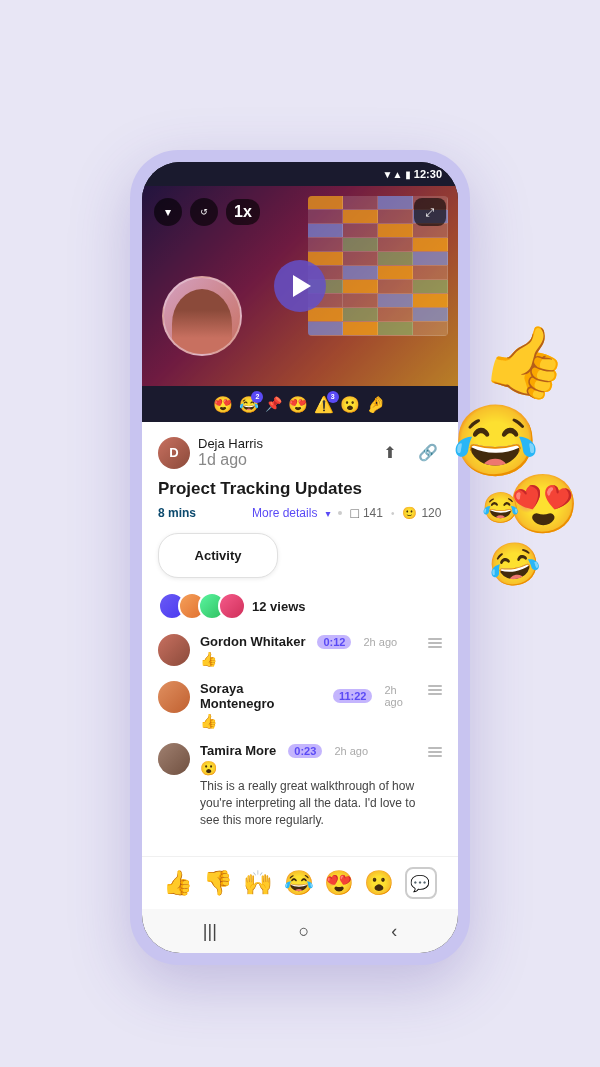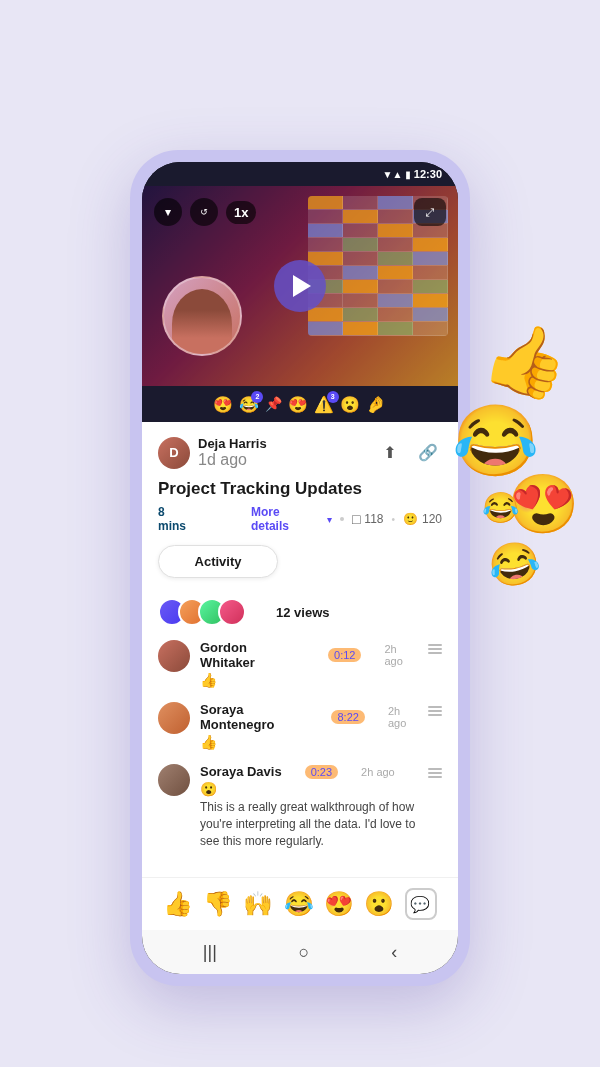--- a/index.html
+++ b/index.html
@@ -185,21 +185,21 @@
       align-items: center;
       justify-content: center;
       color: #fff;
       font-size: 12px;
     }
     .speed-btn {
       background: rgba(0,0,0,0.6);
       border-radius: 12px;
       padding: 4px 8px;
       color: #fff;
-      font-size: 13px;
+      font-size: 16px;
       font-weight: 600;
     }
     .expand-btn {
       position: absolute;
       top: 12px;
       right: 12px;
       background: rgba(0,0,0,0.6);
       border-radius: 8px;
       width: 32px;
       height: 28px;
@@ -264,21 +264,21 @@
       background: linear-gradient(135deg, #c87060, #8b4a3a);
       display: flex;
       align-items: center;
       justify-content: center;
       color: #fff;
       font-size: 13px;
       font-weight: 600;
     }
     .author-name {
       font-size: 13px;
-      font-weight: 700;
+      font-weight: 400;
       color: #1a1a1a;
     }
     .post-time {
       font-size: 16px;
       color: #888;
     }
     .post-actions {
       display: flex;
       gap: 10px;
     }
@@ -306,21 +306,21 @@
       margin-bottom: 12px;
     }
     .post-duration {
       font-size: 12px;
       color: #0c4a6e;
       font-weight: 600;
     }
     .more-details {
       font-size: 12px;
       color: #5a4af5;
-      font-weight: 700;
+      font-weight: 400;
       padding-left: 48px;
     }
     .chevron-down {
       font-size: 10px;
       color: #5a4af5;
     }
     .meta-divider {
       width: 4px;
       height: 4px;
       border-radius: 50%;
@@ -339,35 +339,35 @@
       gap: 4px;
       font-size: 12px;
       color: #666;
     }
 
     
     .activity-tab {
       background: #fff;
       border: 1.5px solid #e0e0e0;
       border-radius: 20px;
-      padding: 8px 24px;
+      padding: 14px 24px;
       font-size: 13px;
       font-weight: 700;
       color: #1a1a1a;
       text-align: center;
       width: 120px;
-      margin-bottom: 20px;
+      margin-bottom: 14px;
       box-shadow: 0 1px 4px rgba(0,0,0,0.08);
     }
 
     
     .viewers-row {
       display: flex;
       align-items: center;
-      gap: 24px;
+      gap: 0;
       margin-bottom: 14px;
     }
     .viewer-avatars {
       display: flex;
     }
     .viewer-avatar {
       width: 28px;
       height: 28px;
       border-radius: 50%;
       border: 2px solid #fff;
@@ -396,35 +396,35 @@
       border-radius: 50%;
       flex-shrink: 0;
     }
     .ca1 { background: linear-gradient(135deg, #c87060, #8b4a3a); }
     .ca2 { background: linear-gradient(135deg, #e09060, #c06030); }
     .ca3 { background: linear-gradient(135deg, #a08070, #705040); }
     .comment-content { flex: 1; }
     .comment-header {
       display: flex;
       align-items: center;
-      gap: 23px;
+      gap: 12px;
       margin-bottom: 2px;
     }
     .commenter-name {
       font-size: 13px;
       font-weight: 700;
       color: #1a1a1a;
     }
     .comment-timestamp-badge {
-      background: #fdba74;
+      background: #c4b5fd;
       border-radius: 8px;
       padding: 1px 6px;
       font-size: 11px;
       color: #5a4af5;
-      font-weight: 400;
+      font-weight: 700;
     }
     .comment-time {
       font-size: 11px;
       color: #aaa;
     }
     .comment-reaction {
       font-size: 14px;
     }
     .comment-text {
       font-size: 12px;
@@ -668,21 +668,21 @@
 
         <div class="post-title">Project Tracking Updates</div>
 
         <div class="post-meta">
           <span class="post-duration">8 mins</span>
           <span class="more-details">More details</span>
           <span class="chevron-down">▾</span>
           <div class="meta-divider"></div>
           <div class="view-count">
             <span style="font-size:14px;">□</span>
-            <span>118</span>
+            <span>141</span>
           </div>
           <span style="color:#ccc;font-size:10px;">•</span>
           <div class="emoji-count">
             <span>🙂</span>
             <span>120</span>
           </div>
         </div>
 
         <div class="activity-tab">Activity</div>
 
@@ -713,39 +713,39 @@
                 <div class="line-bar"></div>
             </div>
           </div>
         </div>
 
         <div class="comment-item">
           <div class="comment-avatar ca2"></div>
           <div class="comment-content">
             <div class="comment-header">
               <span class="commenter-name">Soraya Montenegro</span>
-              <span class="comment-timestamp-badge">8:22</span>
+              <span class="comment-timestamp-badge">11:22</span>
               <span class="comment-time">2h ago</span>
             </div>
             <div class="comment-reaction">👍</div>
           </div>
           <div class="comment-actions-right">
             <div class="lines-icon">
               <div class="line-bar"></div>
                 <div class="line-bar"></div>
                 <div class="line-bar"></div>
             </div>
           </div>
         </div>
 
         <div class="comment-item">
           <div class="comment-avatar ca3"></div>
           <div class="comment-content">
             <div class="comment-header">
-              <span class="commenter-name">Soraya Davis</span>
+              <span class="commenter-name">Tamira More</span>
               <span class="comment-timestamp-badge">0:23</span>
               <span class="comment-time">2h ago</span>
             </div>
             <div class="comment-reaction">😮</div>
             <div class="comment-text">This is a really great walkthrough of how you're interpreting all the data. I'd love to see this more regularly.</div>
           </div>
           <div class="comment-actions-right">
             <div class="lines-icon">
               <div class="line-bar"></div>
                 <div class="line-bar"></div>

